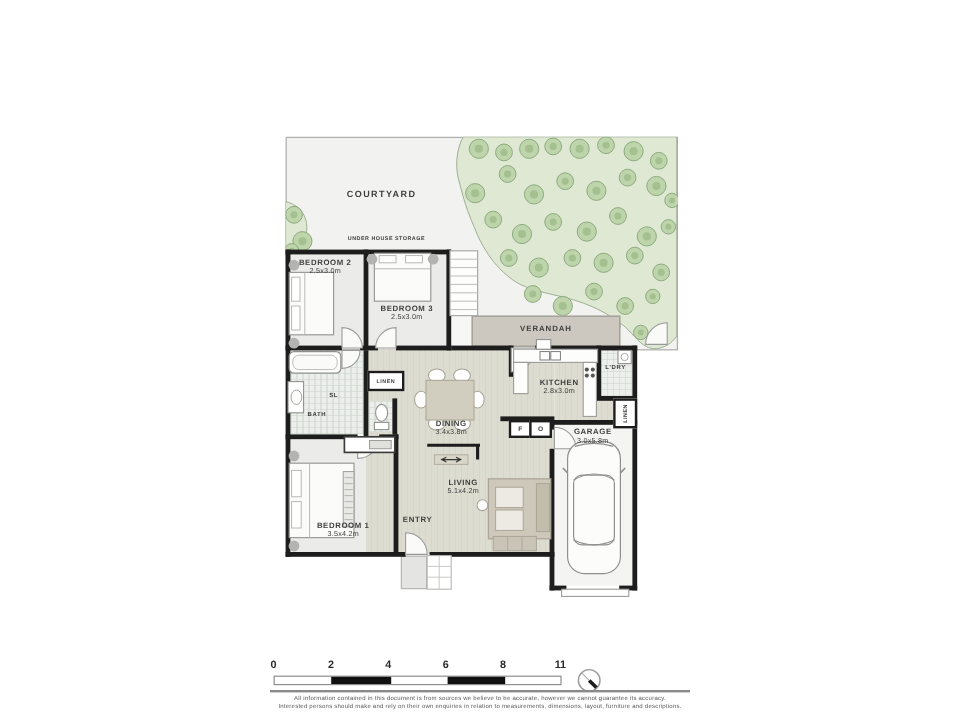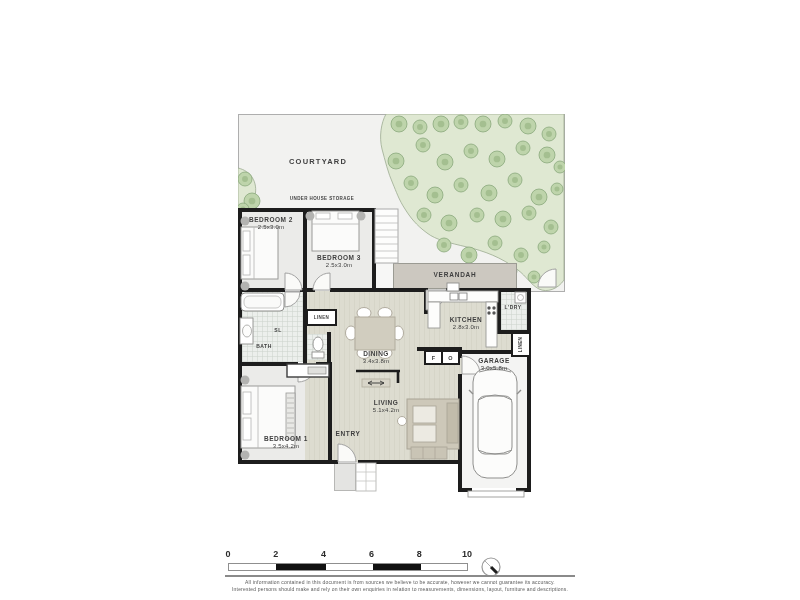--- a/index.html
+++ b/index.html
@@ -339,21 +339,21 @@
     <span class="room-name">GARAGE</span>
       <span class="room-dims">3.0x5.8m</span>
     </div>
 
   <div class="abs tickrow" id="tick-row" style="left:0;top:549px;width:800px;height:12px;z-index:30;">
       <span style="left: 228px;">0</span>
       <span style="left: 275.8px;">2</span>
       <span style="left: 323.6px;">4</span>
       <span style="left: 371.4px;">6</span>
       <span style="left: 419.2px;">8</span>
-      <span style="left: 467px;">10</span>
+      <span style="left: 467px;">11</span>
     </div>
   <div class="abs" style="left:228px;top:563px;width:240px;height:8px;background:#fff;border:1px solid #8f8f8f;box-sizing:border-box;z-index:30;">
     <div class="abs" style="left:47px;top:0;width:50px;height:6px;background:#111;"></div>
     <div class="abs" style="left:144px;top:0;width:48px;height:6px;background:#111;"></div>
   </div>
 
   <div class="abs" style="left:225px;top:575px;width:350px;height:1.5px;background:#8a8a8a;z-index:30;"></div>
   <div class="disc" style="top:579px;"><span>All information contained in this document is from sources we believe to be accurate, however we cannot guarantee its accuracy.</span></div>
   <div class="disc" style="top:586px;"><span>Interested persons should make and rely on their own enquiries in relation to measurements, dimensions, layout, furniture and descriptions.</span></div>
 

